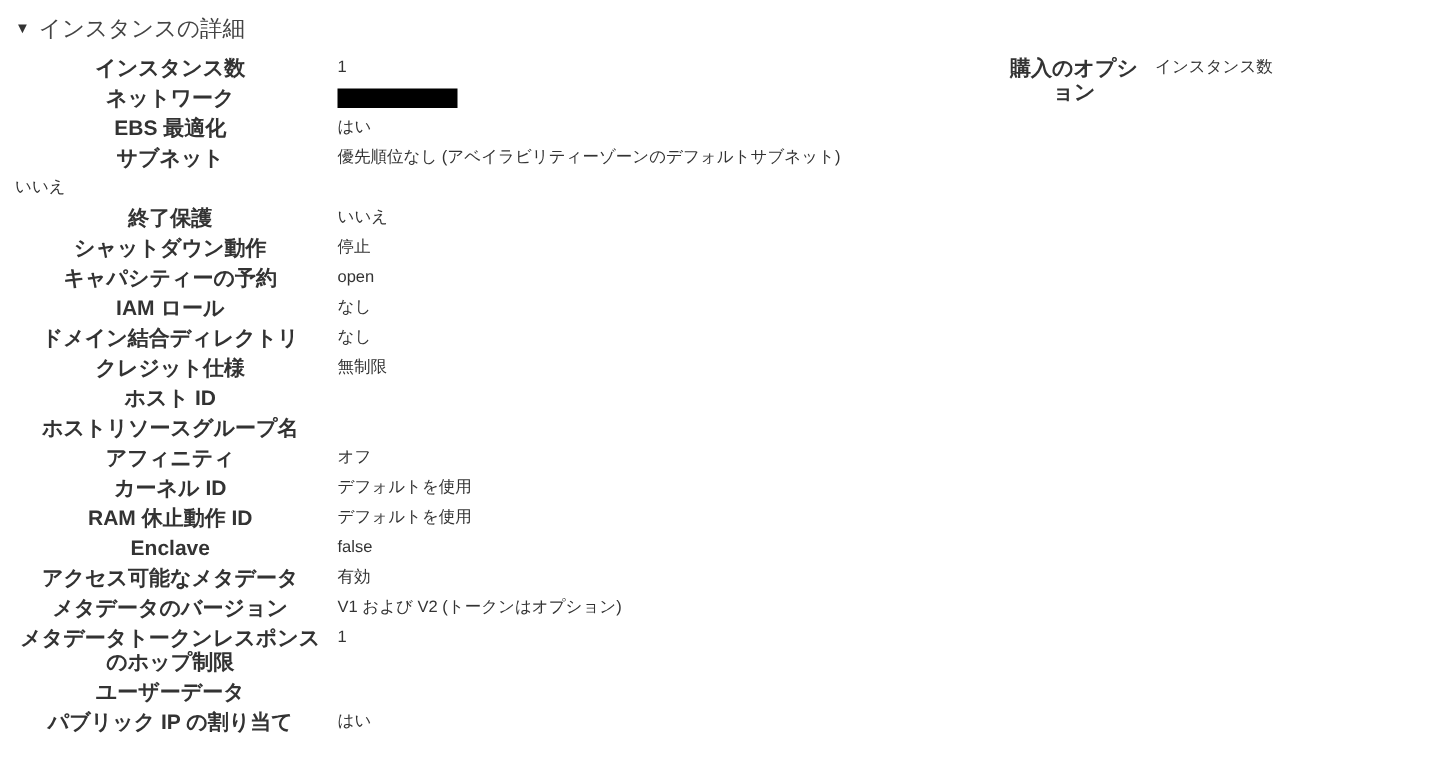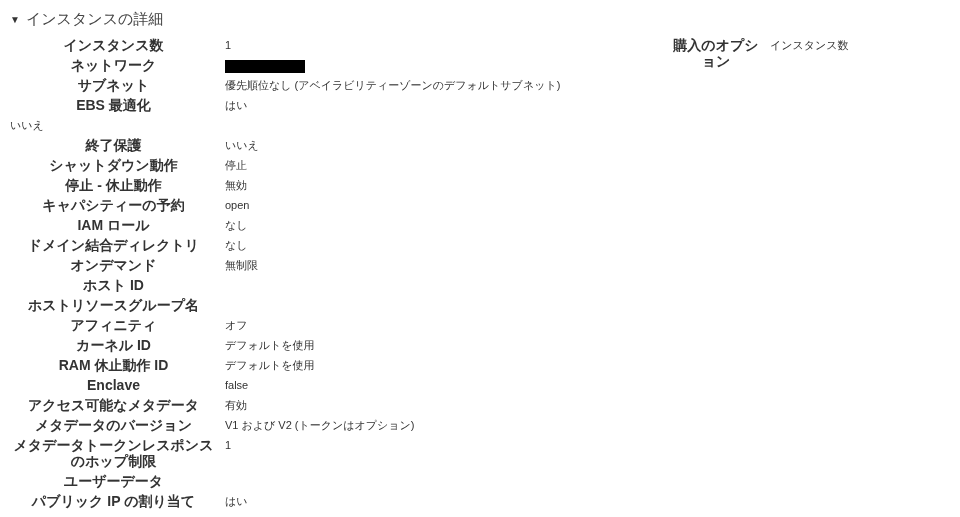--- a/index.html
+++ b/index.html
@@ -33,56 +33,52 @@
     <div class="details-col" id="details-main-col">
         <div class="detail-row">
           <div class="detail-label">インスタンス数</div>
           <div class="detail-value">1</div>
         </div>
         <div class="detail-row">
           <div class="detail-label">ネットワーク</div>
           <div class="detail-value"><span class="redacted"></span></div>
         </div>
         <div class="detail-row">
+          <div class="detail-label">EBS 最適化</div>
+          <div class="detail-value">はい</div>
+        </div>
+        <div class="detail-row">
           <div class="detail-label">サブネット</div>
           <div class="detail-value">優先順位なし (アベイラビリティーゾーンのデフォルトサブネット)</div>
-        </div>
-        <div class="detail-row">
-          <div class="detail-label">EBS 最適化</div>
-          <div class="detail-value">はい</div>
         </div>
         <div class="detail-row">
           <div class="detail-value">いいえ</div>
         </div>
         <div class="detail-row">
           <div class="detail-label">終了保護</div>
           <div class="detail-value">いいえ</div>
         </div>
         <div class="detail-row">
           <div class="detail-label">シャットダウン動作</div>
           <div class="detail-value">停止</div>
-        </div>
-        <div class="detail-row">
-          <div class="detail-label">停止 - 休止動作</div>
-          <div class="detail-value">無効</div>
         </div>
         <div class="detail-row">
           <div class="detail-label">キャパシティーの予約</div>
           <div class="detail-value">open</div>
         </div>
         <div class="detail-row">
           <div class="detail-label">IAM ロール</div>
           <div class="detail-value">なし</div>
         </div>
         <div class="detail-row">
           <div class="detail-label">ドメイン結合ディレクトリ</div>
           <div class="detail-value">なし</div>
         </div>
         <div class="detail-row">
-          <div class="detail-label">オンデマンド</div>
+          <div class="detail-label">クレジット仕様</div>
           <div class="detail-value">無制限</div>
         </div>
         <div class="detail-row">
           <div class="detail-label">ホスト ID</div>
           <div class="detail-value"></div>
         </div>
         <div class="detail-row">
           <div class="detail-label">ホストリソースグループ名</div>
           <div class="detail-value"></div>
         </div>

